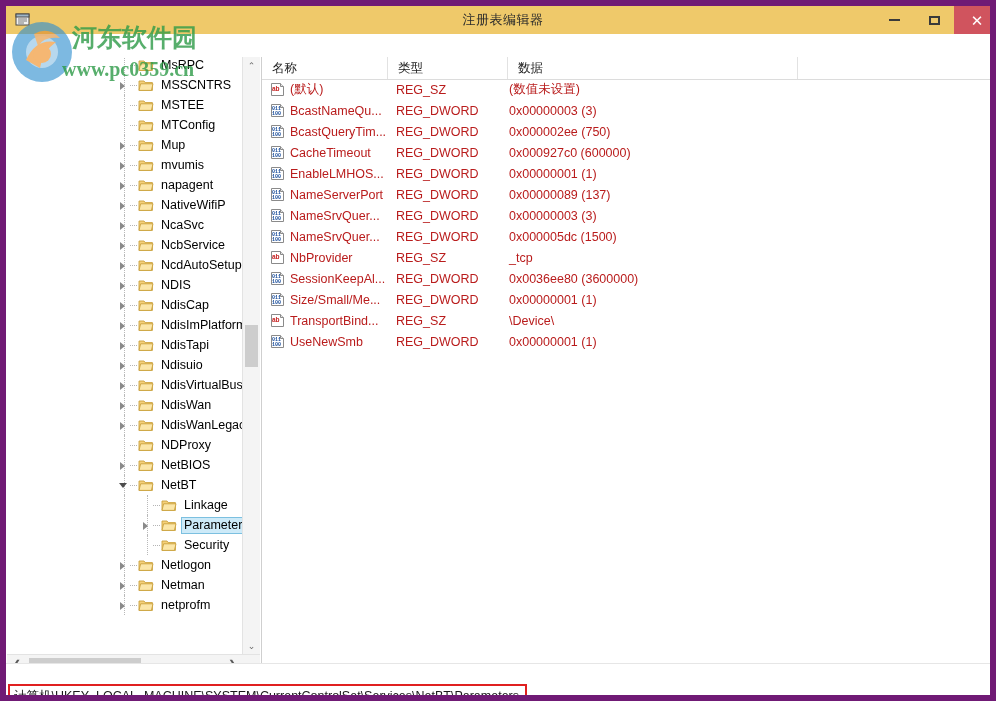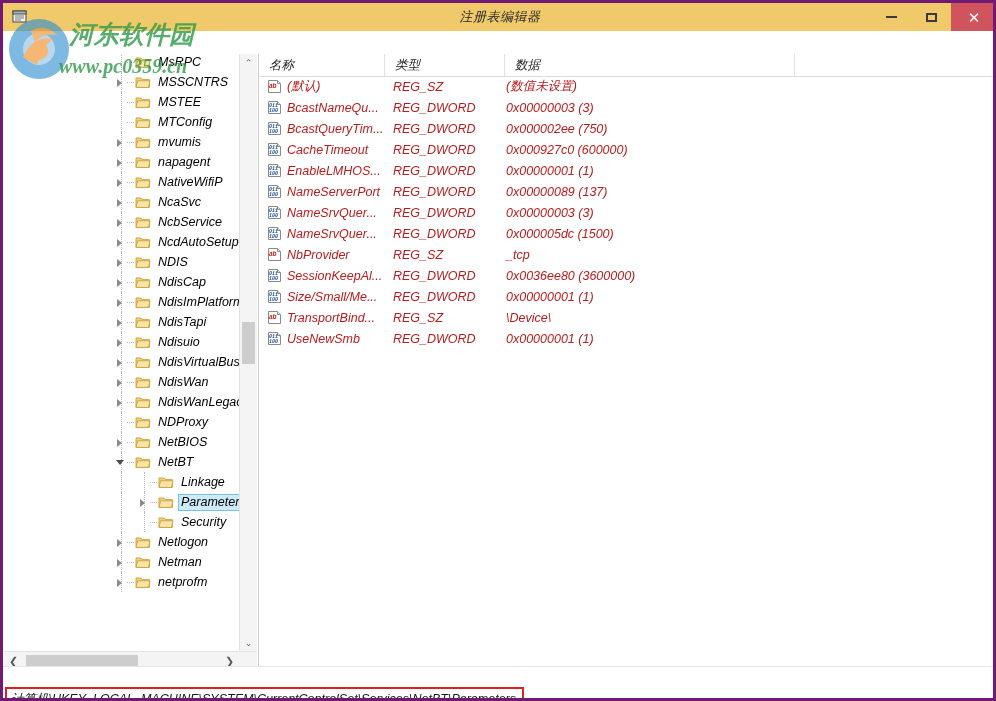--- a/index.html
+++ b/index.html
@@ -14,23 +14,22 @@
     font-size: 12px;
     background: #ffffff;
     -webkit-font-smoothing: antialiased;
   }
   #app {
     position: relative;
     width: 996px;
     height: 701px;
     background: #ffffff;
     box-sizing: border-box;
-    border: 3px solid #701a75;
+    border: 6px solid #701a75;
     overflow: hidden;
-    font-style: italic;
   }
 
   
   .titlebar {
     position: absolute;
     left: 0; top: 0;
     width: 994px; height: 28px;
     background: #efc96a;
     display: flex;
     align-items: center;
@@ -447,20 +446,33 @@
               <span class="vline" style="left: 117px;"></span>
               <span style="display: inline-block; flex: 0 0 auto; width: 110px;"></span>
               <span class="expander collapsed"></span>
               <span class="dots"></span>
               <span class="folder">
                 <svg width="16" height="14" viewBox="0 0 16 14">
                   <path d="M1 3 L6 3 L7.2 4.6 L14.4 4.6 L14.4 12.4 L1 12.4 Z" fill="#f4d07a" stroke="#c9a03c" stroke-width="0.9"></path>
                   <path d="M2.6 5.8 L15 5.8 L13.4 12.4 L1 12.4 Z" fill="#fbe6a8" stroke="#c9a03c" stroke-width="0.9"></path>
                 </svg>
               </span>
+              <span class="lbl">Mup</span>
+            </div>
+            <div class="tnode">
+              <span class="vline" style="left: 117px;"></span>
+              <span style="display: inline-block; flex: 0 0 auto; width: 110px;"></span>
+              <span class="expander collapsed"></span>
+              <span class="dots"></span>
+              <span class="folder">
+                <svg width="16" height="14" viewBox="0 0 16 14">
+                  <path d="M1 3 L6 3 L7.2 4.6 L14.4 4.6 L14.4 12.4 L1 12.4 Z" fill="#f4d07a" stroke="#c9a03c" stroke-width="0.9"></path>
+                  <path d="M2.6 5.8 L15 5.8 L13.4 12.4 L1 12.4 Z" fill="#fbe6a8" stroke="#c9a03c" stroke-width="0.9"></path>
+                </svg>
+              </span>
               <span class="lbl">mvumis</span>
             </div>
             <div class="tnode">
               <span class="vline" style="left: 117px;"></span>
               <span style="display: inline-block; flex: 0 0 auto; width: 110px;"></span>
               <span class="expander collapsed"></span>
               <span class="dots"></span>
               <span class="folder">
                 <svg width="16" height="14" viewBox="0 0 16 14">
                   <path d="M1 3 L6 3 L7.2 4.6 L14.4 4.6 L14.4 12.4 L1 12.4 Z" fill="#f4d07a" stroke="#c9a03c" stroke-width="0.9"></path>

